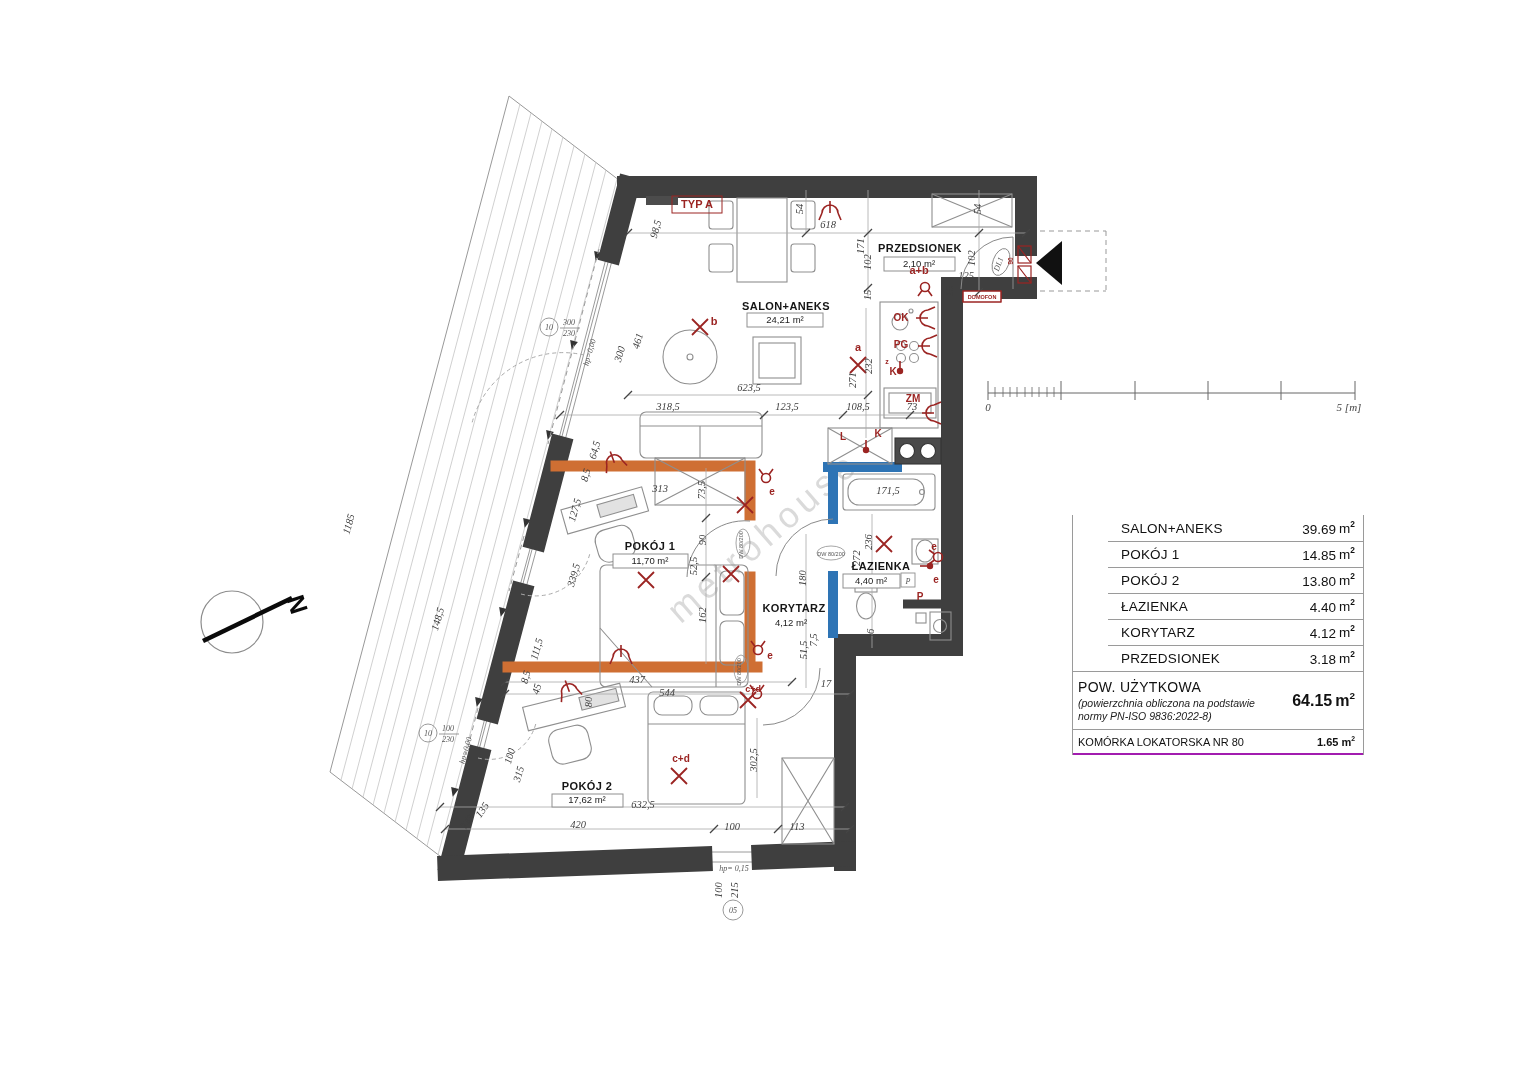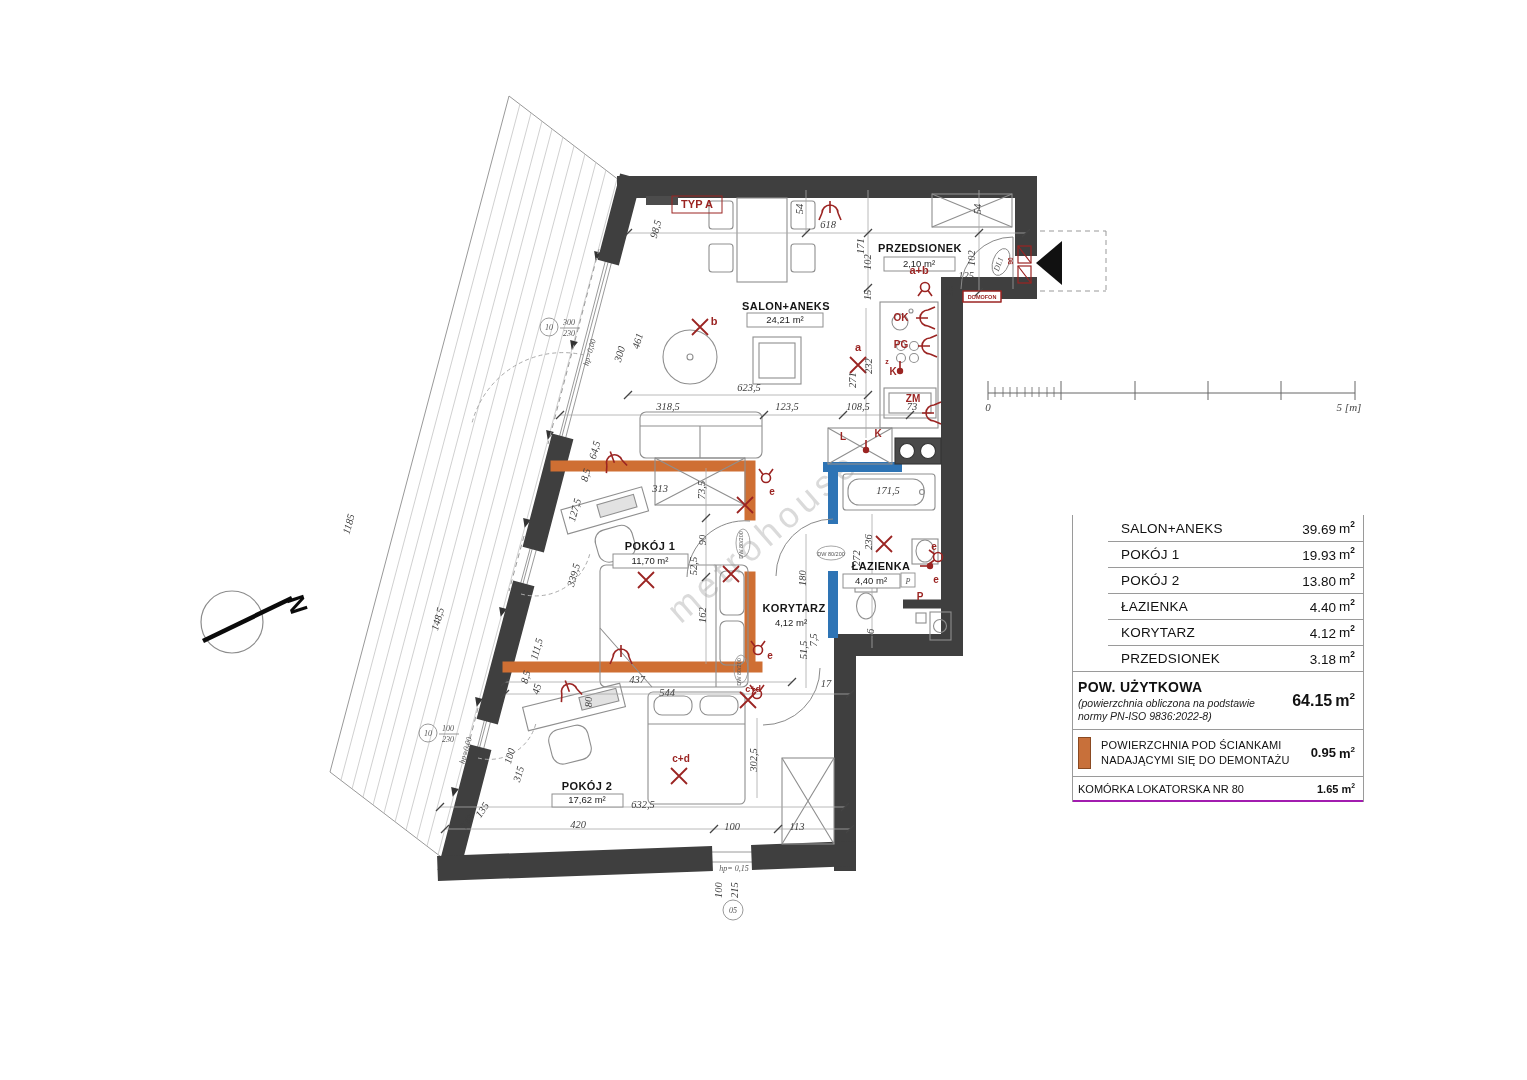--- a/index.html
+++ b/index.html
@@ -20,21 +20,21 @@
   #legend{position:absolute;left:1072px;top:515px;width:290px;color:#111;
           border-left:1px solid #9a9a9a;border-right:1px solid #9a9a9a;background:#fff}
   .lrow{height:26px;display:flex;align-items:center;position:relative;padding:0 8px 0 48px;font-size:13.5px}
   .lrow + .lrow::before{content:"";position:absolute;top:0;left:35px;right:0;border-top:1px solid #9a9a9a}
   .lrow .lab{flex:1;letter-spacing:.2px}
   .lrow .val{font-weight:500;white-space:nowrap}
   .u{margin-left:3px}
   .u sup{font-size:62%;position:relative;top:-.05em;font-weight:bold}
   .lsec{border-top:1px solid #9a9a9a;display:flex;align-items:center;position:relative;padding:0 8px 0 5px}
   .sec-usable{height:57px}
-  .sec-usable .ltitle{font-size:14px;font-weight:bold;letter-spacing:.3px}
+  .sec-usable .ltitle{font-size:14px;font-weight:normal;letter-spacing:.3px}
   .sec-usable .lnote{font-size:10.5px;font-style:italic;line-height:1.18;margin-top:2px;color:#222}
   .sec-usable .lbig{margin-left:auto;font-size:16px;font-weight:bold;white-space:nowrap}
   .sec-demo{height:46px}
   .sec-demo .swatch{width:11px;height:30px;background:#c8703a;border:1px solid #8a4a22;margin-right:10px;flex:0 0 auto}
   .sec-demo .ltext{font-size:11px;line-height:1.35;letter-spacing:.2px}
   .sec-demo .lmid{margin-left:auto;font-size:13px;font-weight:600;white-space:nowrap}
   .sec-umowna{height:44px}
   .sec-umowna .ltitle{font-size:15px;font-weight:bold;letter-spacing:.4px}
   .sec-umowna .lbig{margin-left:auto;font-size:26px;font-weight:bold;white-space:nowrap}
   .sec-balkon{height:27px;font-size:13.5px}
@@ -412,21 +412,21 @@
 </svg>
 
 <div id="legend">
   <div id="legend-rows">
       <div class="lrow">
         <span class="lab">SALON+ANEKS</span>
         <span class="val"><span>39.69</span><span class="u"><span>m</span><sup>2</sup></span></span>
       </div>
       <div class="lrow">
         <span class="lab">POKÓJ 1</span>
-        <span class="val"><span>19.93</span><span class="u"><span>m</span><sup>2</sup></span></span>
+        <span class="val"><span>14.85</span><span class="u"><span>m</span><sup>2</sup></span></span>
       </div>
       <div class="lrow">
         <span class="lab">POKÓJ 2</span>
         <span class="val"><span>13.80</span><span class="u"><span>m</span><sup>2</sup></span></span>
       </div>
       <div class="lrow">
         <span class="lab">ŁAZIENKA</span>
         <span class="val"><span>4.40</span><span class="u"><span>m</span><sup>2</sup></span></span>
       </div>
       <div class="lrow">
@@ -443,28 +443,20 @@
     <div class="ltext">
       <div class="ltitle">POW.  UŻYTKOWA</div>
       <div class="lnote">
         <span>(powierzchnia obliczona na podstawie</span><br>
         <span>normy PN-ISO  9836:2022-8)</span>
       </div>
     </div>
     <div class="lbig"><span>64.15</span><span class="u"><span>m</span><sup>2</sup></span></div>
   </div>
 
-  <div class="lsec sec-demo">
-    <div class="swatch"></div>
-    <div class="ltext">
-      <span>POWIERZCHNIA POD ŚCIANKAMI</span><br>
-      <span>NADAJĄCYMI SIĘ DO DEMONTAŻU</span>
-    </div>
-    <div class="lmid"><span>0.95</span><span class="u"><span>m</span><sup>2</sup></span></div>
-  </div>
 
 
 
   <div class="lsec sec-komorka">
     <div class="lab">KOMÓRKA LOKATORSKA NR 80</div>
     <div class="lval"><span>1.65</span><span class="u"><span>m</span><sup>2</sup></span></div>
   </div>
 </div>
 
 </body></html>

